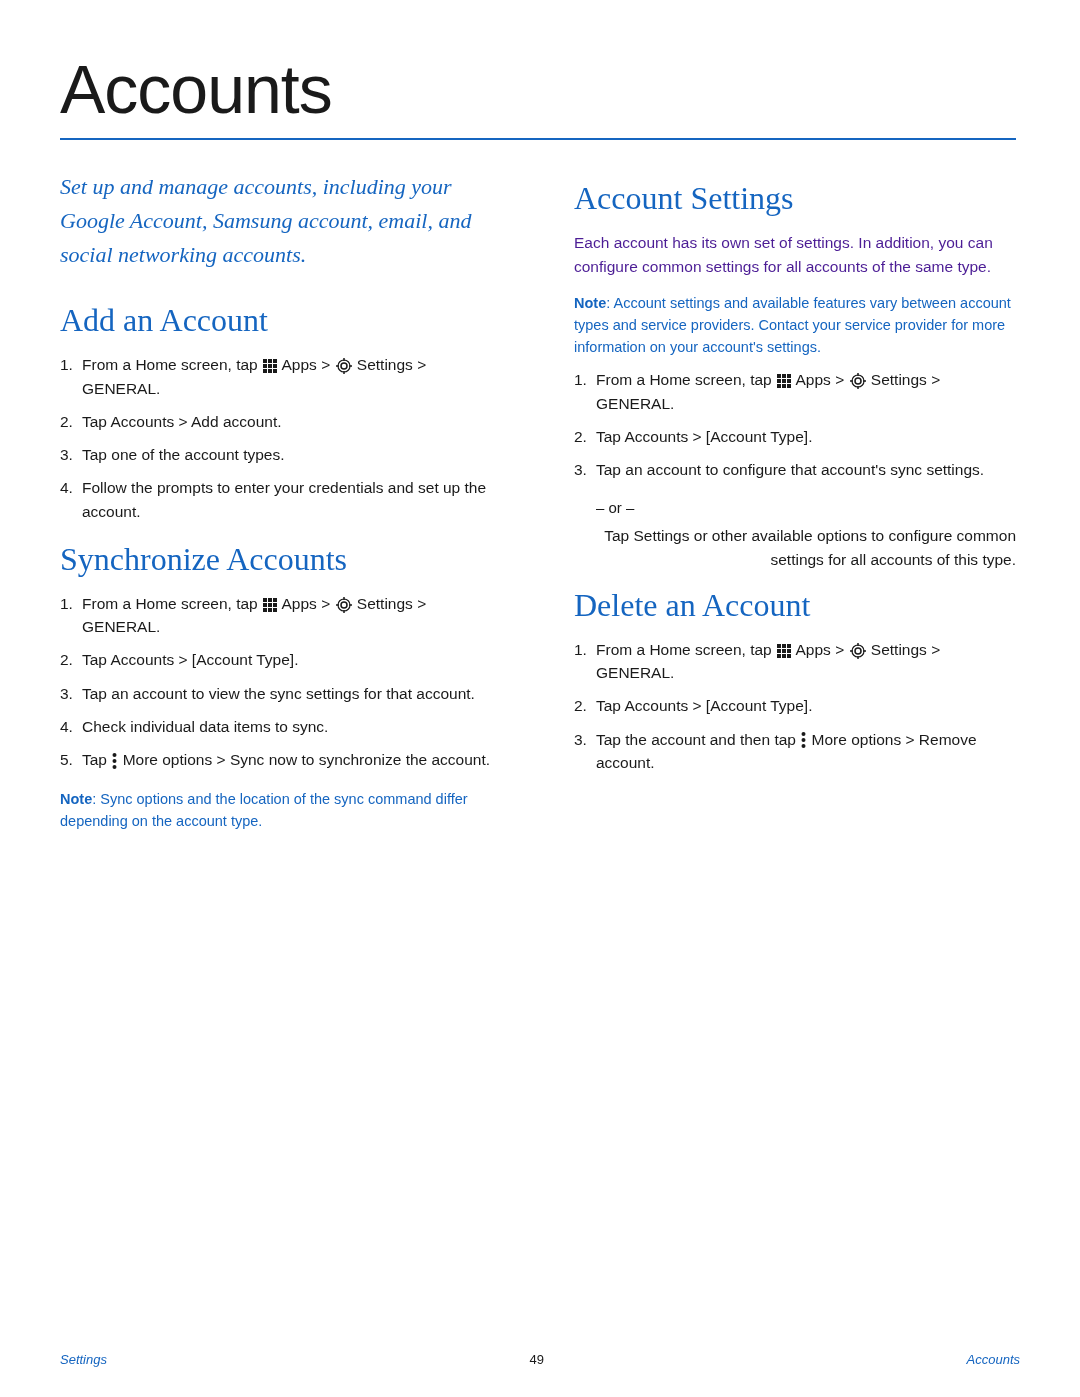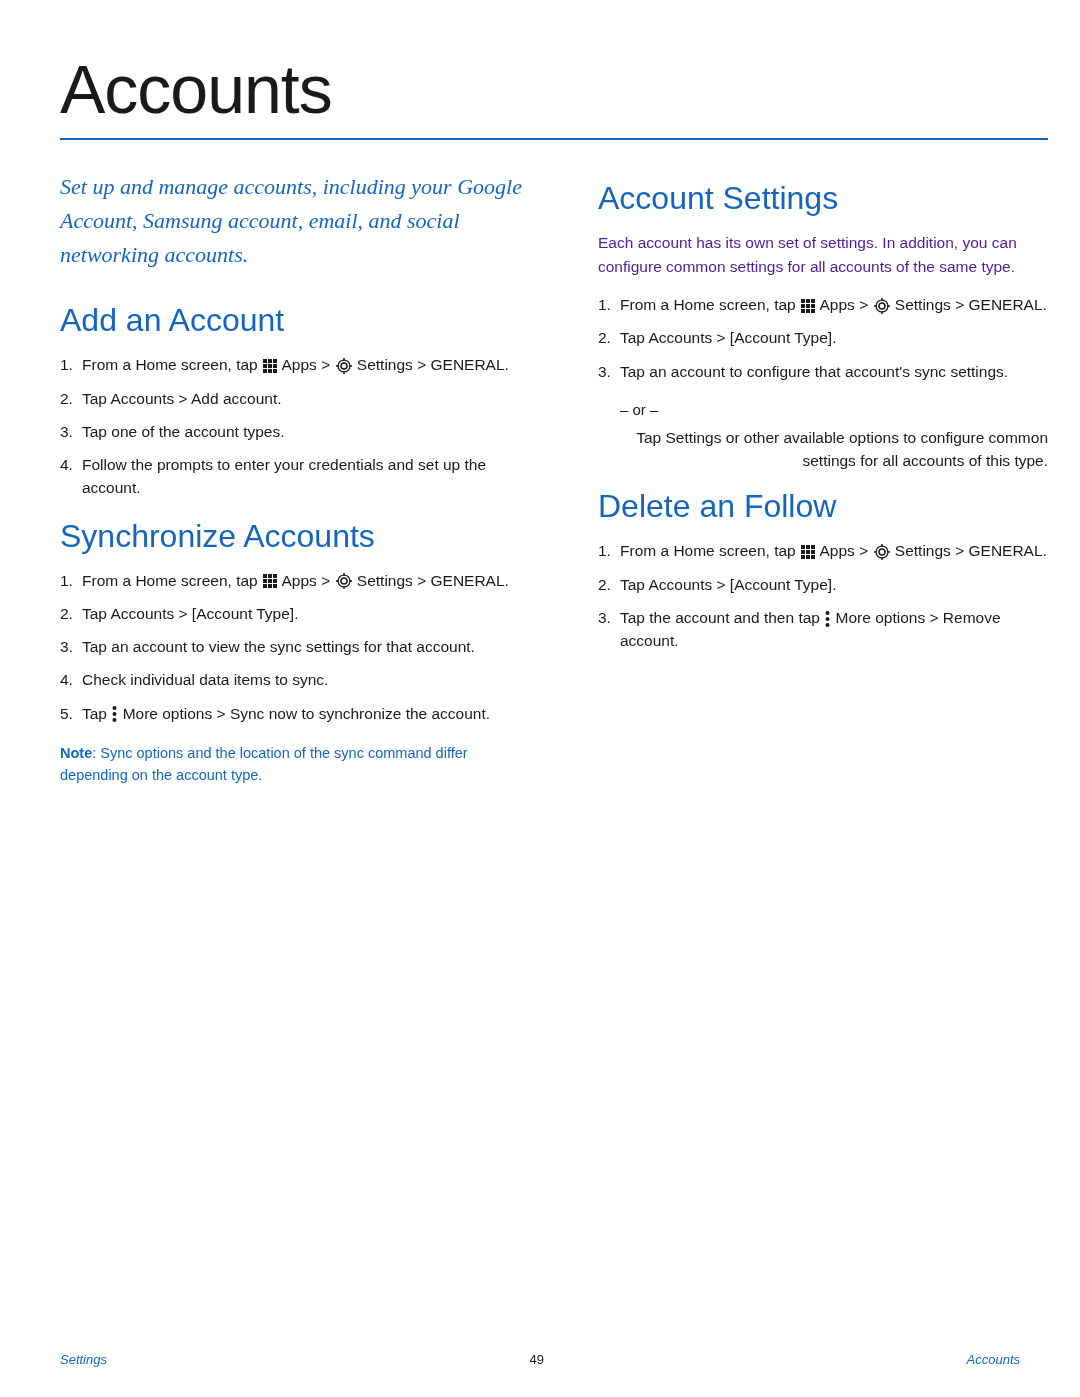--- a/index.html
+++ b/index.html
@@ -8,21 +8,21 @@
       background: #ffffff;
       width: 1080px;
       min-height: 1397px;
       position: relative;
       padding: 0;
     }
 
     .page {
       width: 1080px;
       min-height: 1397px;
-      padding: 50px 32px 60px 60px;
+      padding: 50px 64px 60px 60px;
       position: relative;
     }
 
     
     .page-title {
       font-size: 68px;
       font-weight: 300;
       color: #1a1a1a;
       font-family: Arial, sans-serif;
       letter-spacing: -1px;
@@ -57,21 +57,21 @@
       font-style: italic;
       color: #1565c0;
       font-size: 22px;
       line-height: 1.55;
       margin-bottom: 30px;
       font-family: 'Times New Roman', serif;
     }
 
     
     .section-heading {
-      font-family: Liberation Sans, sans-serif;
+      font-family: Liberation Serif, serif;
       font-size: 32px;
       font-weight: 400;
       color: #1565c0;
       margin-bottom: 14px;
       margin-top: 10px;
     }
 
     
     .steps-list {
       list-style: none;
@@ -284,20 +284,23 @@
       <p class="note-text">
         <span class="note-label">Note</span>: Sync options and the location of the sync command differ depending on the account type.
       </p>
 
     </div>
 
     <div class="right-col">
 
       <h2 class="section-heading">Account Settings</h2>
       <p class="desc-text">Each account has its own set of settings. In addition, you can configure common settings for all accounts of the same type.</p>
+      <p class="note-text">
+        <span class="note-label">Note</span>: Account settings and available features vary between account types and service providers. Contact your service provider for more information on your account's settings.
+      </p>
 
       <ol class="steps-list">
         <li>
           <span class="step-num">1.</span>
           From a Home screen, tap
           <svg class="svg-icon" width="14" height="14" viewBox="0 0 14 14">
             <rect x="0" y="0" width="4" height="4" fill="#1a1a1a"></rect>
             <rect x="5" y="0" width="4" height="4" fill="#1a1a1a"></rect>
             <rect x="10" y="0" width="4" height="4" fill="#1a1a1a"></rect>
             <rect x="0" y="5" width="4" height="4" fill="#1a1a1a"></rect>
@@ -326,21 +329,21 @@
           <span class="step-num">3.</span>
           <span>Tap an account to configure that account's sync settings.</span>
         </li>
       </ol>
 
       <div class="or-divider">– or –</div>
       <div class="or-followup">
         Tap <span class="bold">Settings</span> or other available options to configure common settings for all accounts of this type.
       </div>
 
-      <h2 class="section-heading">Delete an Follow</h2>
+      <h2 class="section-heading">Delete an Account</h2>
       <ol class="steps-list">
         <li>
           <span class="step-num">1.</span>
           From a Home screen, tap
           <svg class="svg-icon" width="14" height="14" viewBox="0 0 14 14">
             <rect x="0" y="0" width="4" height="4" fill="#1a1a1a"></rect>
             <rect x="5" y="0" width="4" height="4" fill="#1a1a1a"></rect>
             <rect x="10" y="0" width="4" height="4" fill="#1a1a1a"></rect>
             <rect x="0" y="5" width="4" height="4" fill="#1a1a1a"></rect>
             <rect x="5" y="5" width="4" height="4" fill="#1a1a1a"></rect>

